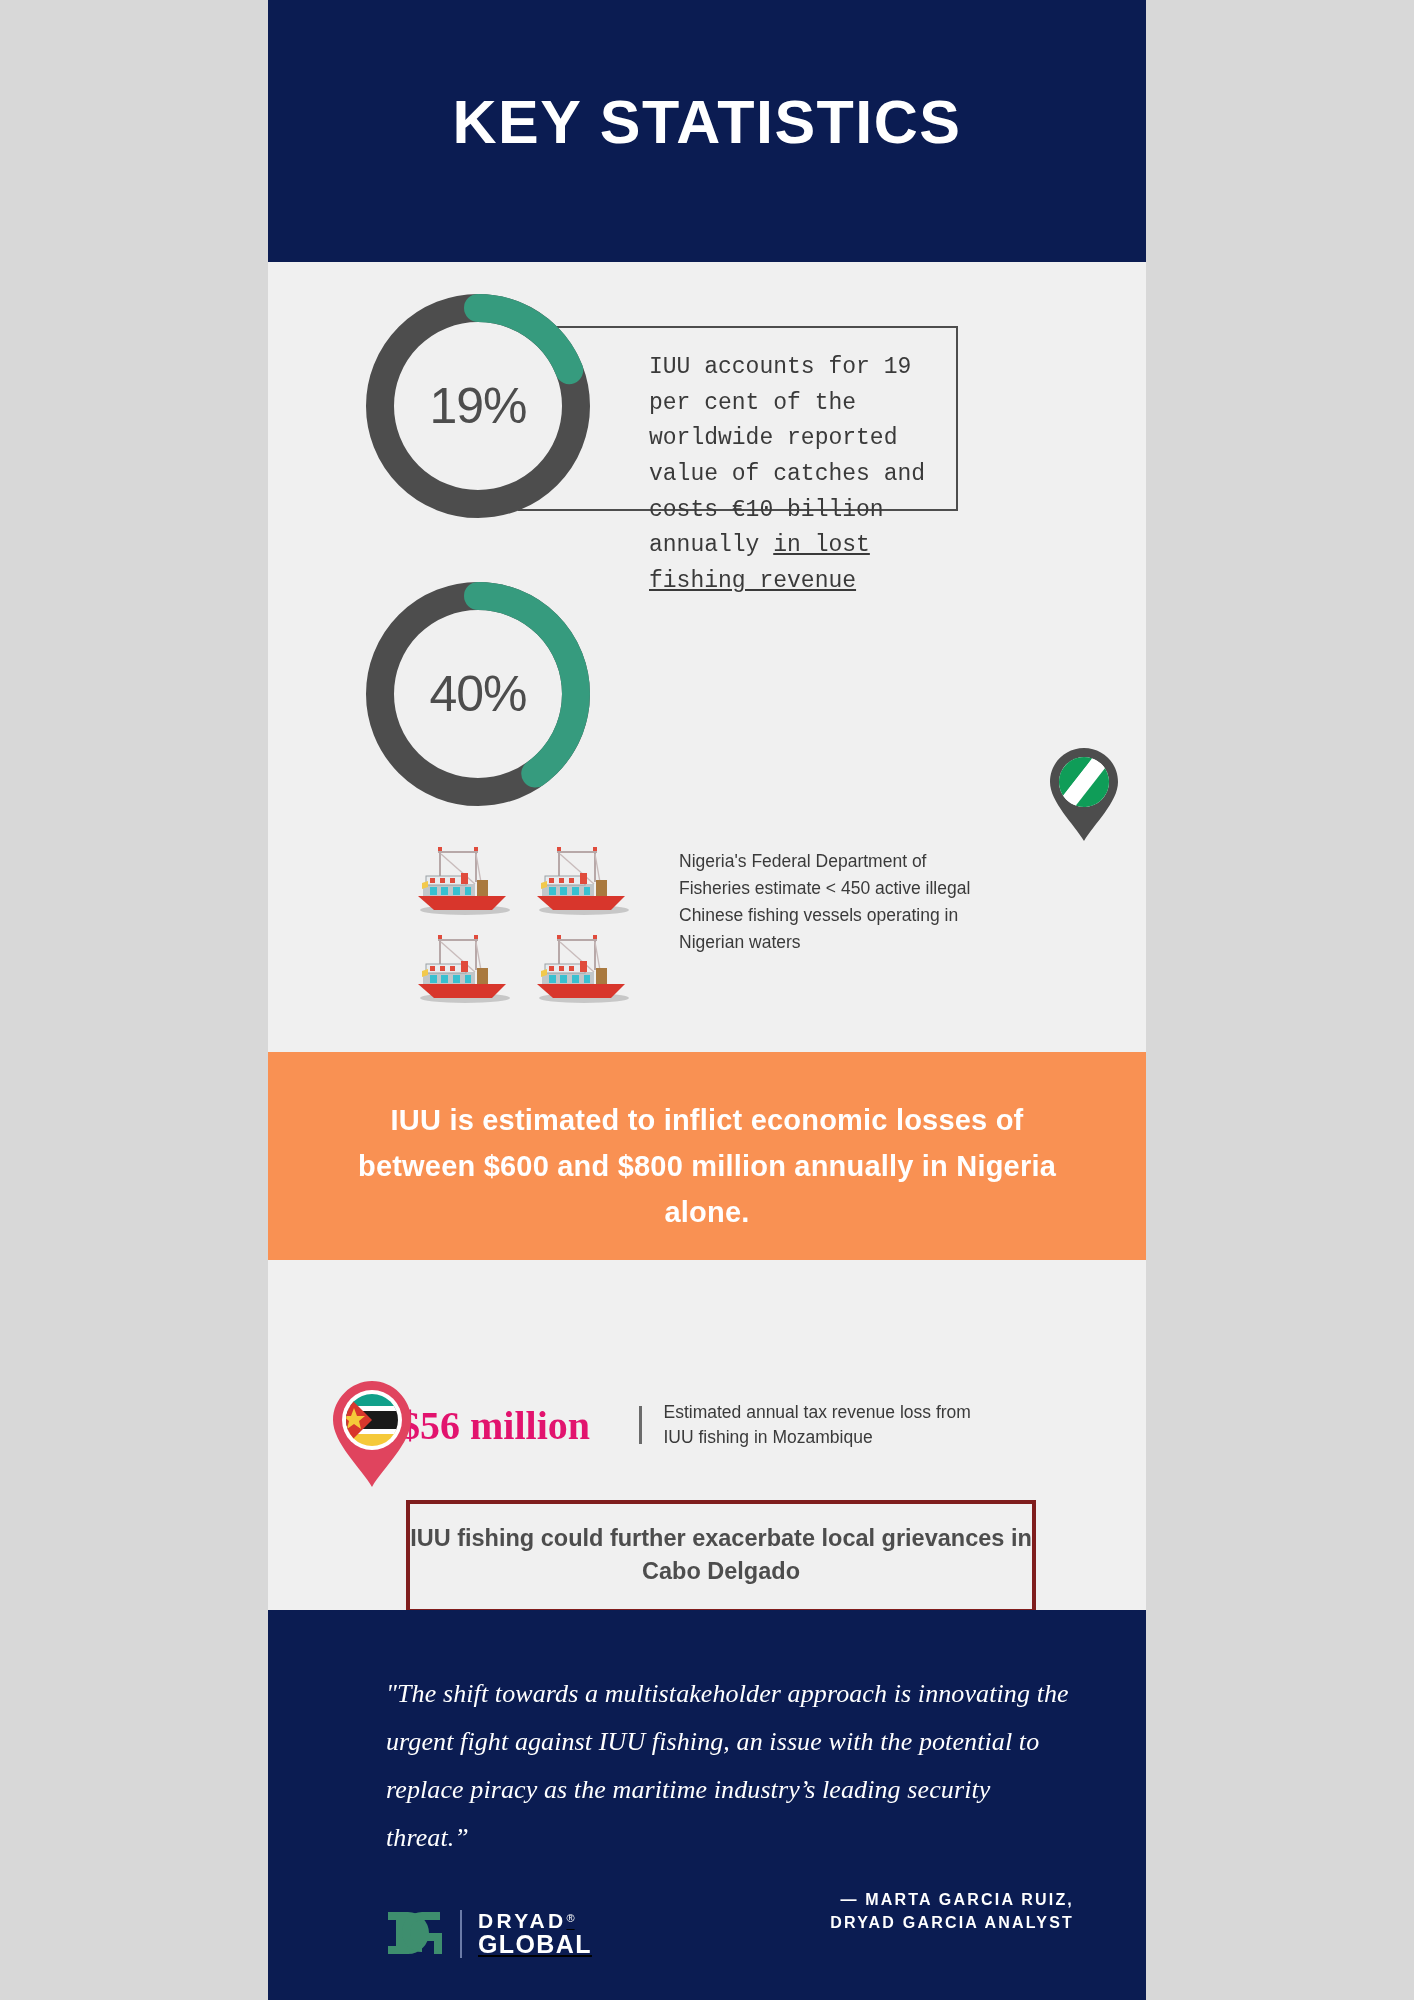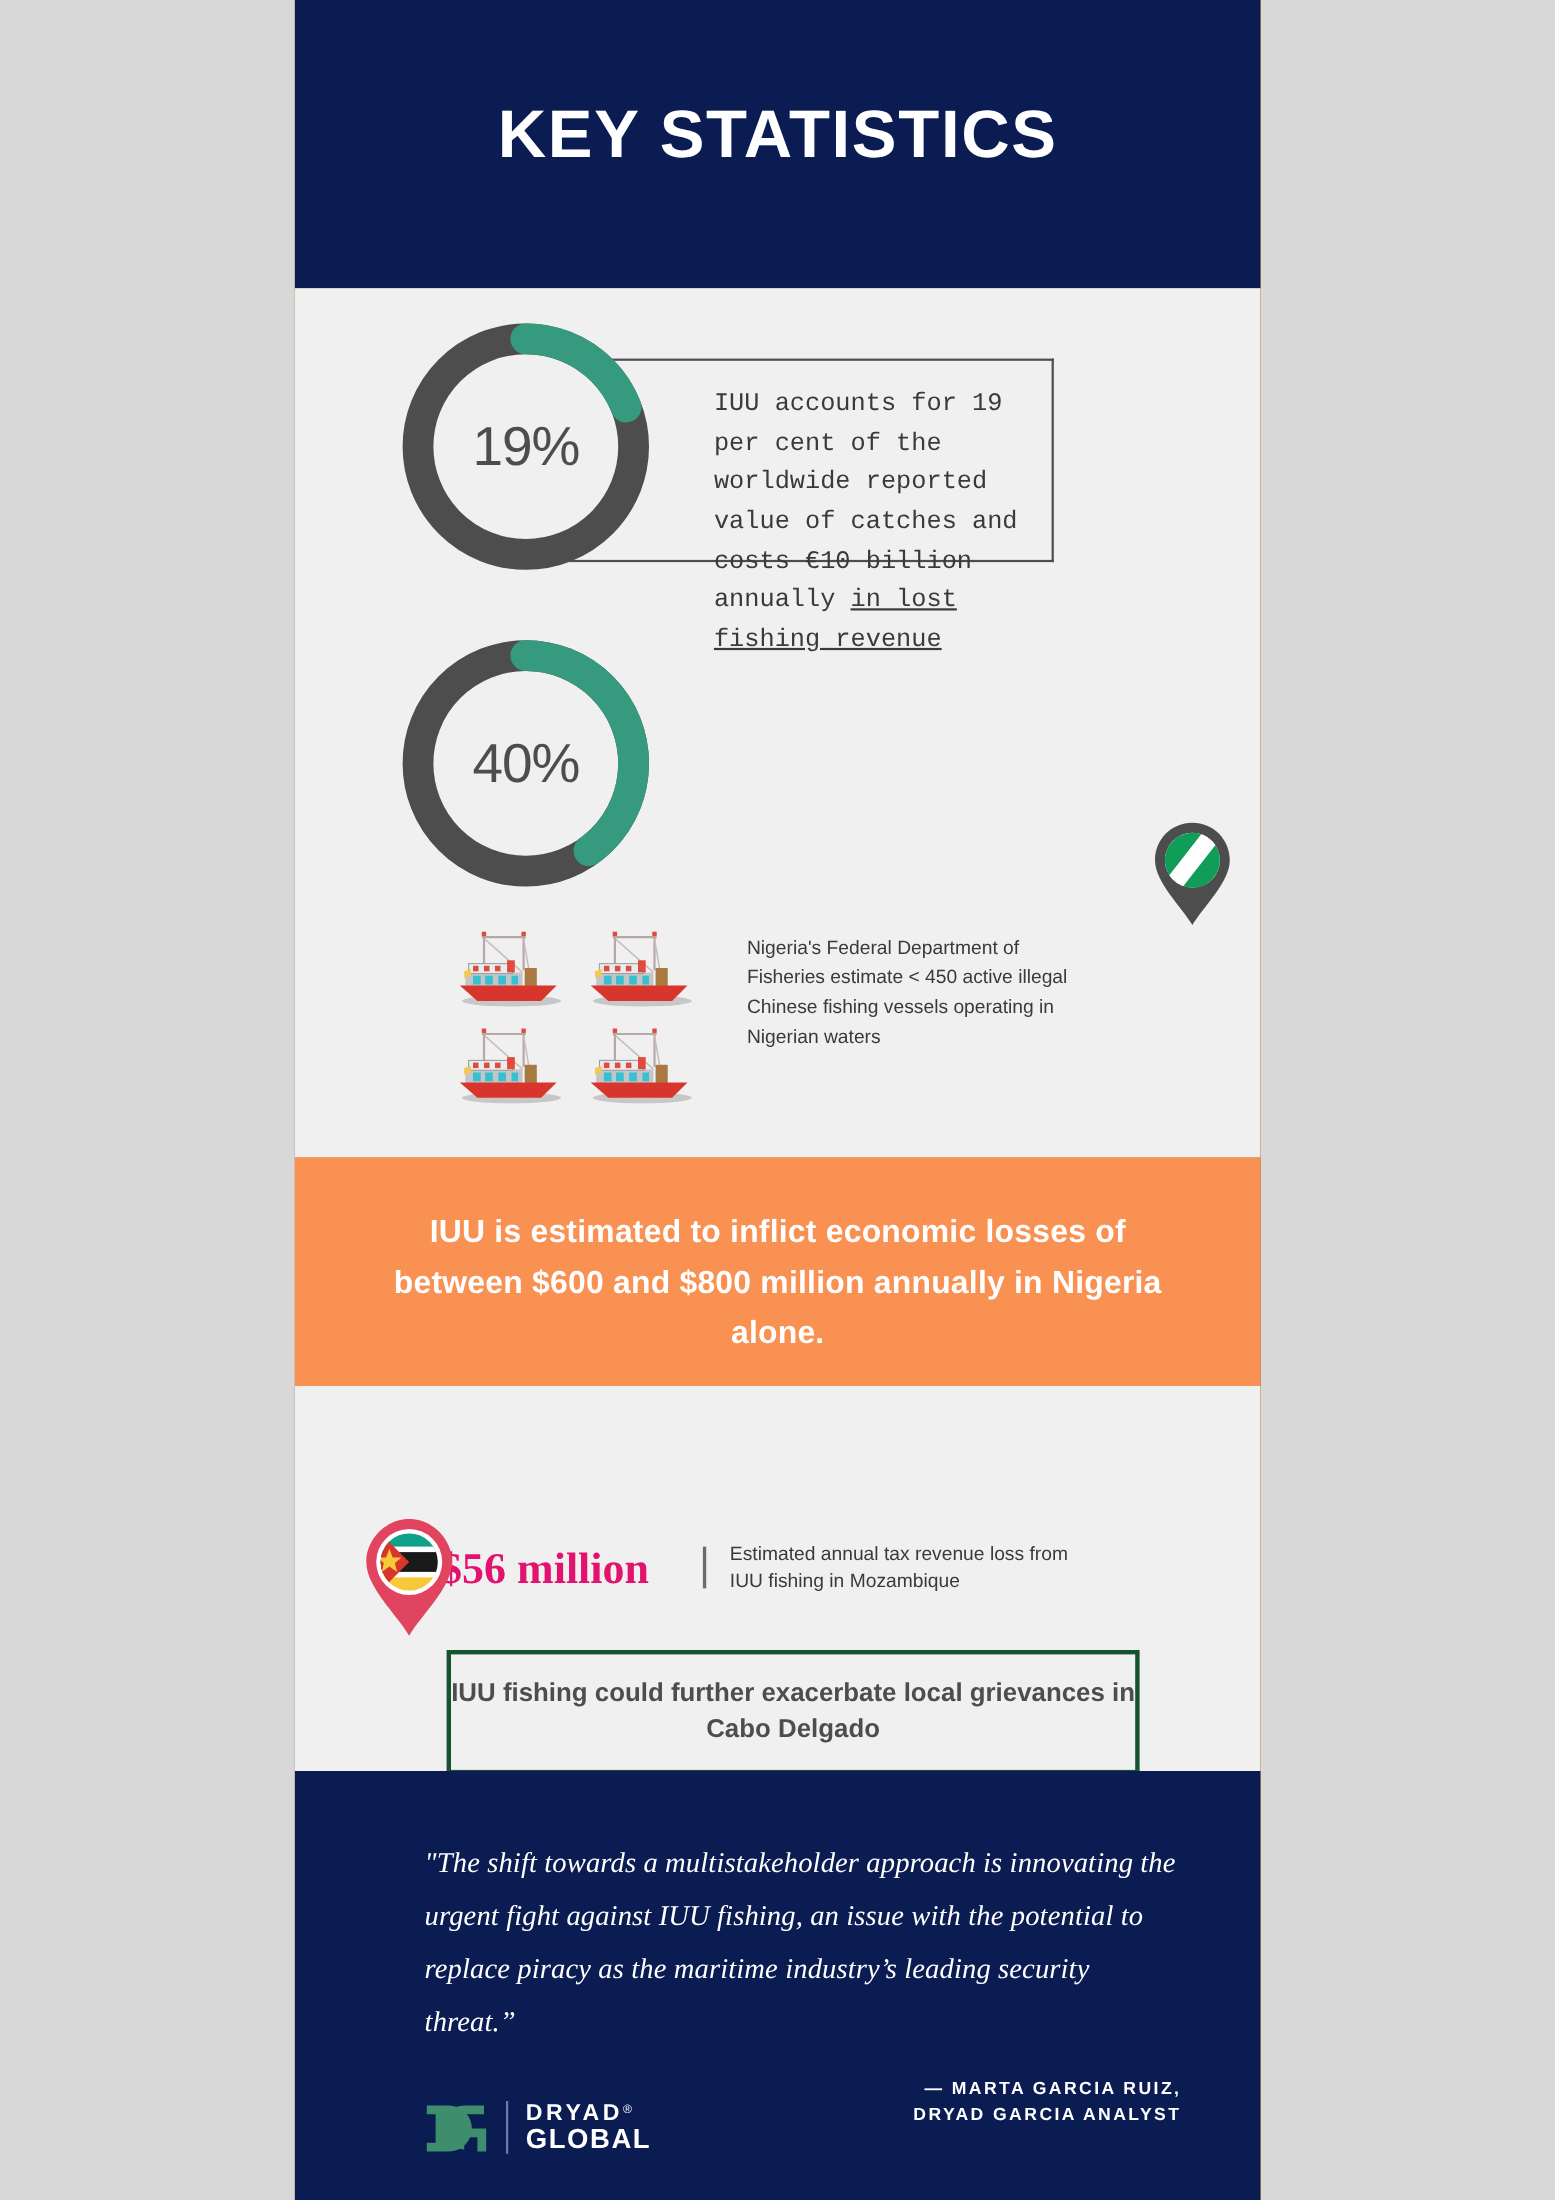--- a/index.html
+++ b/index.html
@@ -233,21 +233,21 @@
     width: 84px;
     height: 112px;
     z-index: 5;
   }
 
   .cabo-box {
     position: absolute;
     left: 138px;
     top: 240px;
     width: 630px;
-    border: 4px solid #14532d;
+    border: 4px solid #7f1d1d;
     box-sizing: border-box;
     padding: 18px 0 20px 0;
     text-align: center;
     background: #f0f0f0;
   }
   .cabo-text {
     font-size: 23.5px;
     font-weight: bold;
     color: #4d4d4d;
     line-height: 1.42;
@@ -278,21 +278,22 @@
     font-size: 16px;
     font-weight: bold;
     letter-spacing: 2.2px;
     line-height: 1.45;
   }
   .logo {
     position: absolute;
     left: 118px;
     top: 300px;
     display: flex;
-    align-items: flex-end;
+    align-items: flex-start;
+    text-decoration: underline;
   }
   .logo-mark { width: 58px; height: 46px; }
   .logo-sep {
     width: 2px;
     height: 48px;
     background: #6b7ba8;
     margin: 0 16px;
   }
   .logo-words {
     color: #ffffff;

